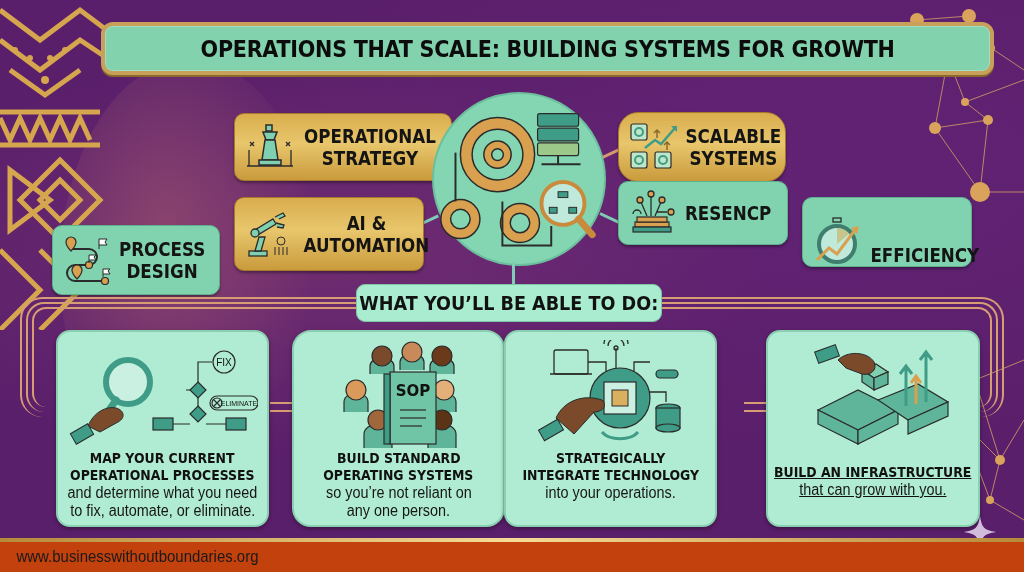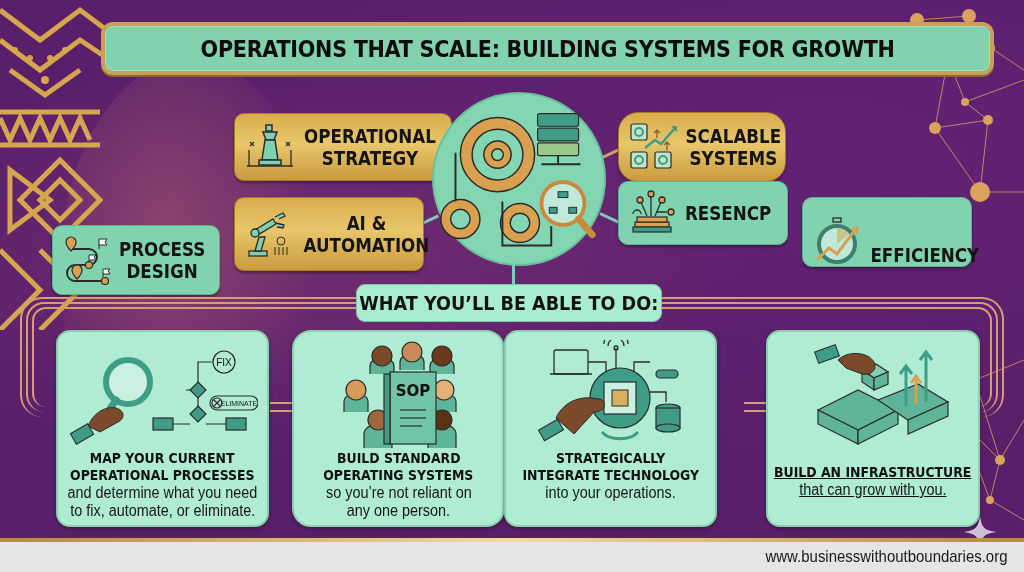--- a/index.html
+++ b/index.html
@@ -81,22 +81,22 @@
     text-align: center; color: #111; transform: scaleX(0.86); white-space: nowrap;
   }
   .card .sub {
     font-family: "Liberation Sans", sans-serif; font-size: 16px; line-height: 18px;
     text-align: center; color: #161616; transform: scaleX(0.9); white-space: nowrap;
   }
 
   
   .footer-line { left: 0; top: 538px; width: 1024px; height: 4px;
     background: linear-gradient(90deg, #b58a3a, #f5dc96 50%, #b58a3a); }
-  .footer { left: 0; top: 542px; width: 1024px; height: 30px; background: #e5e5e5;
-    display: flex; align-items: center; justify-content: flex-end; }
+  .footer { left: 0; top: 542px; width: 1024px; height: 30px; background: #c2410c;
+    display: flex; align-items: center; justify-content: flex-start; }
   .footer span { font-family: "Liberation Sans", sans-serif; font-size: 17px; color: #1a1a1a; transform: scaleX(0.88); }
 
   .sparkle { left: 962px; top: 514px; width: 36px; height: 36px; }
 </style>
 </head>
 <body>
 
 <div class="abs swoosh"></div>
 
 <svg class="abs tribal" viewBox="0 0 120 330">

